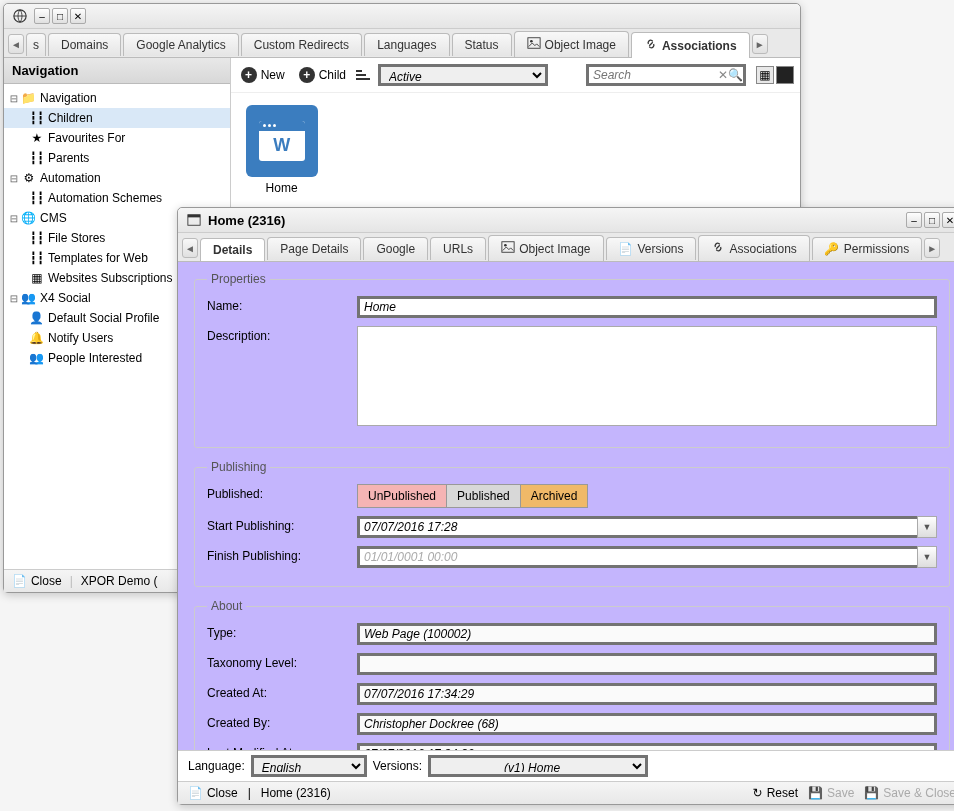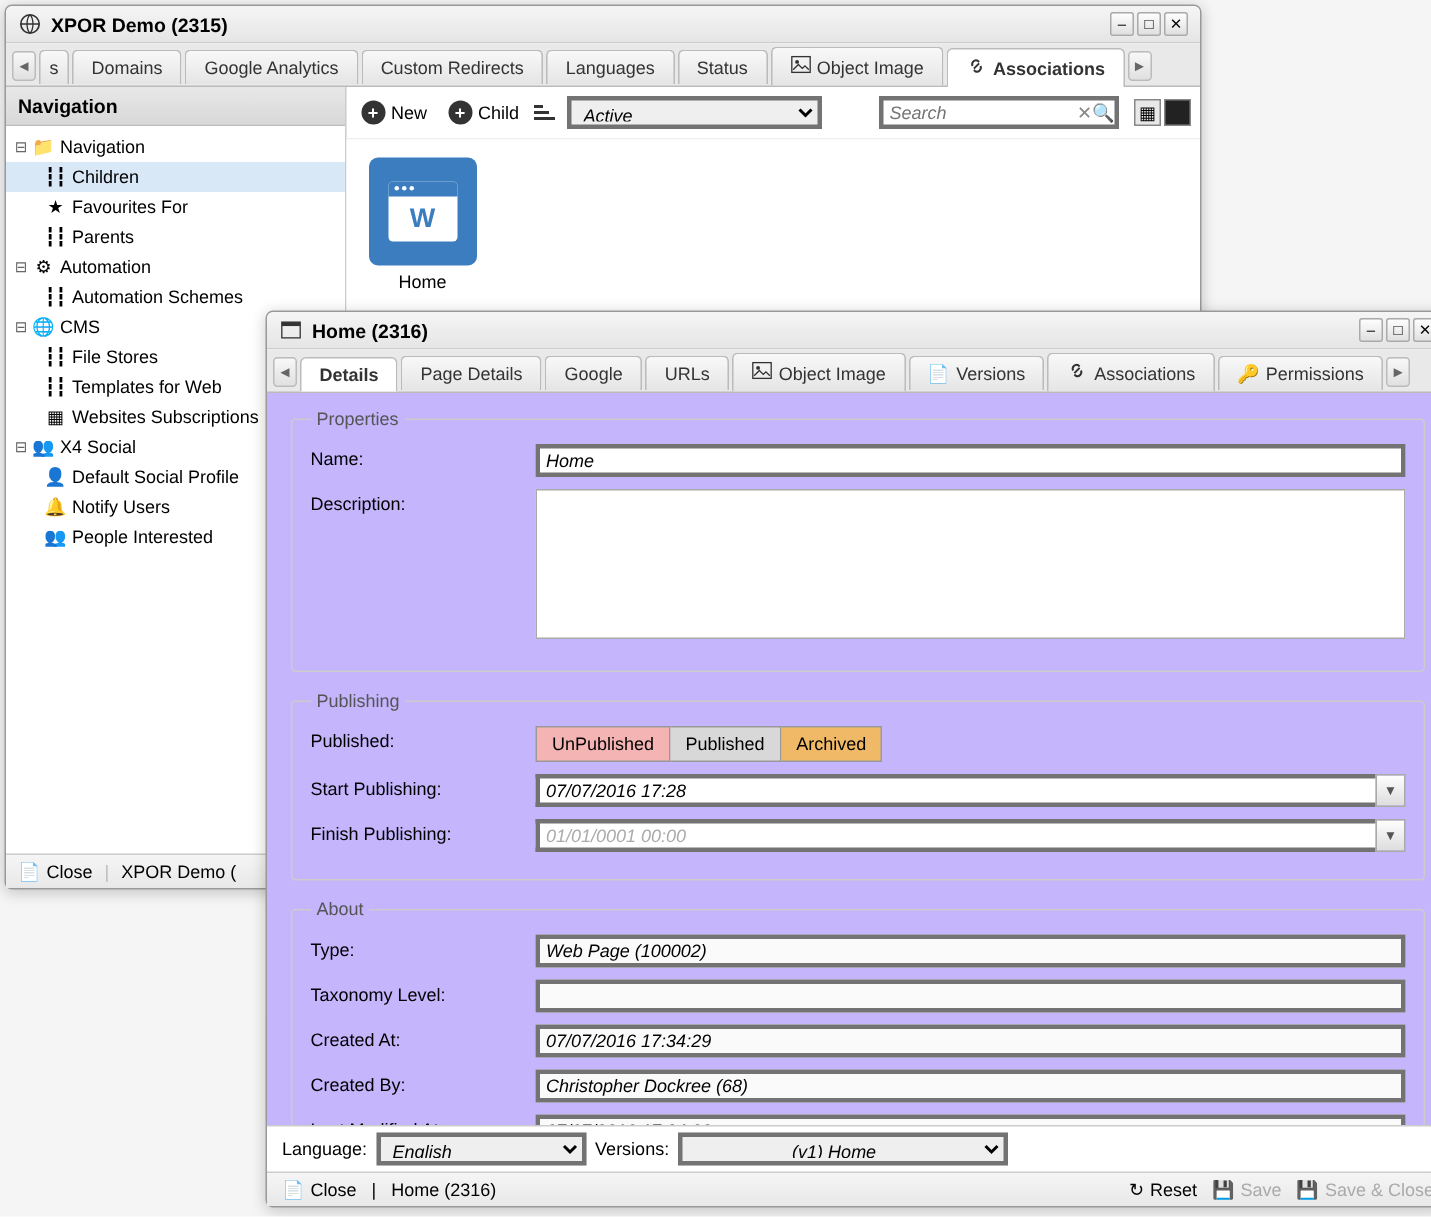--- a/index.html
+++ b/index.html
@@ -111,41 +111,40 @@
 .seg button { border:1px solid #999; padding:4px 10px; cursor:pointer; font-size:12px; }
 .seg button.unpub { background:#f5b4b4; }
 .seg button.pub { background:#d8d8d8; }
 .seg button.arch { background:#f0b968; }
 .seg button + button { border-left:none; }
 .combo { display:flex; width:100%; }
 .combo input { flex:1; border-right:none; }
 .combo .dd { width:20px; border:1px solid #aaa; background:linear-gradient(#fefefe,#ddd); display:flex; align-items:center; justify-content:center; cursor:pointer; font-size:9px; color:#555; }
 
 .win2-langbar { border-top:1px solid #ccc; padding:4px 10px; display:flex; align-items:center; gap:6px; background:#fff; }
-.win2-langbar select { width:140px; }
+.win2-langbar select { width:116px; }
 .win2-langbar .versel { width:220px;text-align:center; }
 
 .win2-status { border-top:1px solid #ccc; background:linear-gradient(#f5f5f5,#e8e8e8); padding:4px 10px; display:flex; align-items:center; gap:10px; }
 .spacer { flex:1; }
 .faded { color:#aaa; }
 
 .icon-svg { width:14px; height:14px; }
 </style>
 </head>
 <body>
 
 <div class="window win1">
   <div class="titlebar">
     <span class="title-icon">
       <svg class="icon-svg" viewBox="0 0 16 16">
           <circle cx="8" cy="8" r="7" fill="none" stroke="#333" stroke-width="1.3"></circle>
           <path d="M1 8h14M8 1c3 3 3 11 0 14M8 1c-3 3-3 11 0 14" fill="none" stroke="#333" stroke-width="1"></path>
         </svg>
     </span>
-    <span class="title">XPOR Demo (2315)</span>
     <div class="win-btns">
       <div class="win-btn">–</div>
       <div class="win-btn">□</div>
       <div class="win-btn">✕</div>
     </div>
   </div>
   <div class="tabbar">
     <div class="tab-arrow">◄</div>
     <div class="tab" style="width:20px; padding:4px 6px;">s</div>
     <div class="tab">Domains</div>

